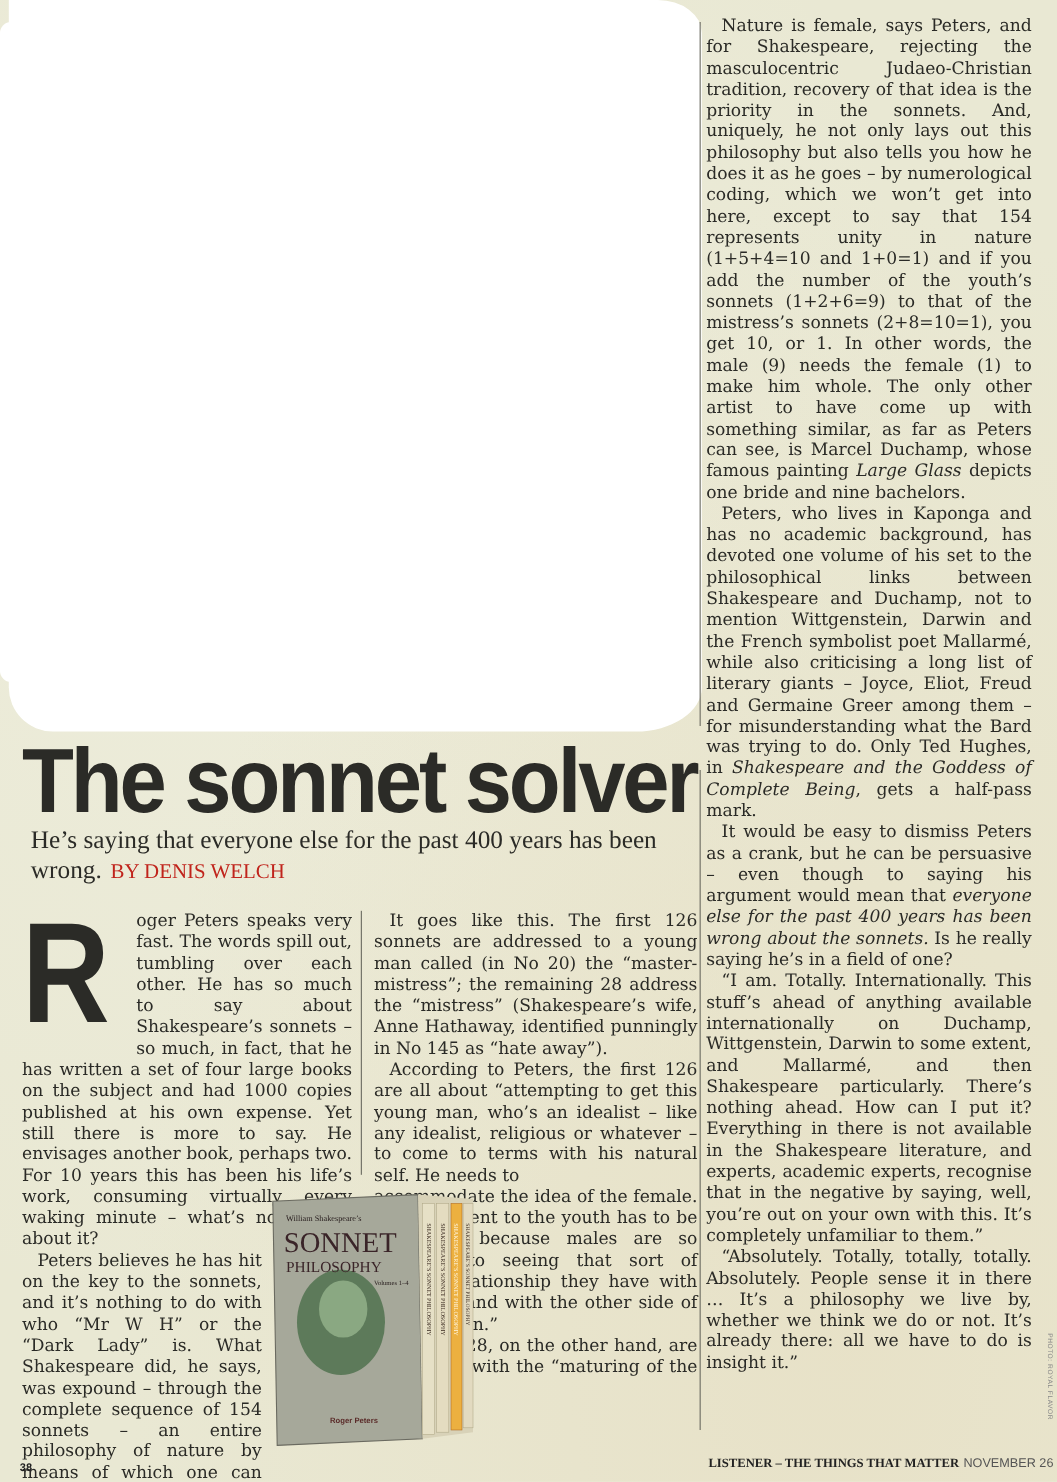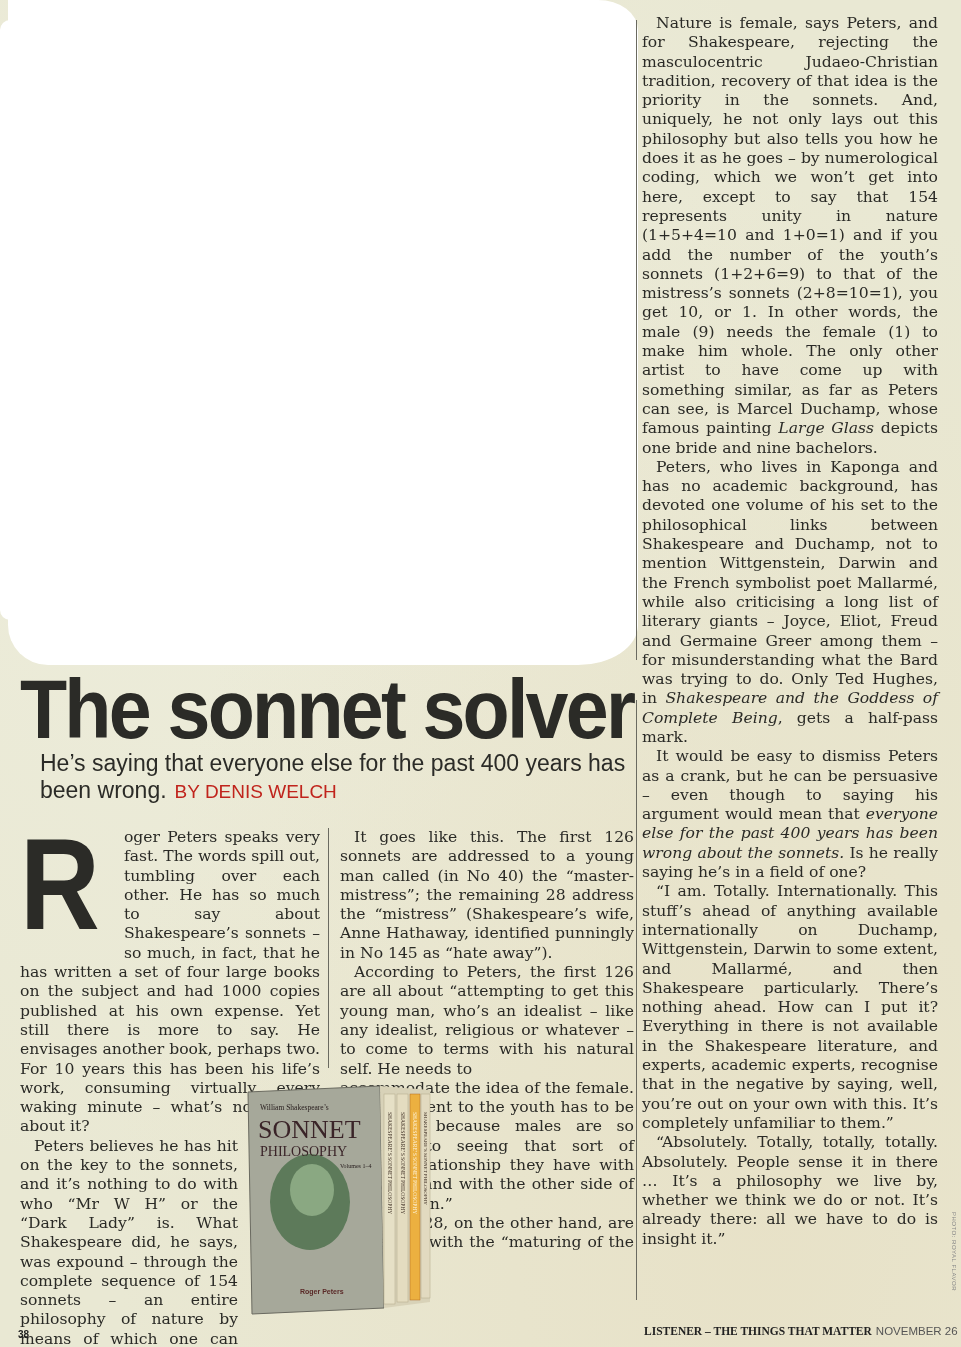--- a/index.html
+++ b/index.html
@@ -34,22 +34,22 @@
   .col-mid { left: 340px; top: 828px; width: 294px; }
   .rule { position: absolute; width: 1px; background: #6a6a60; }
   .headline {
     position: absolute; left: 20px; top: 668px; width: 610px;
     font-family: "Liberation Sans", sans-serif; font-weight: 700;
     font-size: 83px; letter-spacing: -3px; line-height: 84px;
     color: #2b2b27; transform: scaleX(0.93); transform-origin: left;
     white-space: nowrap;
   }
   .standfirst {
-    position: absolute; left: 40px; top: 750px; width: 606px;
-    font-family: Liberation Sans, sans-serif; font-size: 23px; line-height: 27px; color: #2b2b27;
+    position: absolute; left: 28px; top: 750px; width: 606px;
+    font-family: Liberation Serif, serif; font-size: 23px; line-height: 27px; color: #2b2b27;
   }
   .byline { color: #c0241c; font-size: 19px; margin-left: 8px; }
   .dropcap {
     float: left; font-family: "Liberation Sans", sans-serif; font-weight: 700;
     font-size: 130px; line-height: 104px; height: 114px; margin: 4px 10px 0 0;
     color: #2b2b27; transform: scaleX(0.85); transform-origin: left;
   }
   .wrap-left { width: 218px; }
   .wrap-mid { margin-left: 96px; }
   .book {
@@ -95,21 +95,21 @@
 <div class="standfirst">
   <span>He’s saying that everyone else for the past 400 years has been wrong.</span><span class="byline">BY DENIS WELCH</span>
 </div>
 
 <div class="col col-left">
   <p><span class="dropcap">R</span><span>oger Peters speaks very fast. The words spill out, tumbling over each other. He has so much to say about Shakespeare’s sonnets – so much, in fact, that he has written a set of four large books on the subject and had 1000 copies published at his own expense. Yet still there is more to say. He envisages another book, perhaps two. For 10 years this has been his life’s work, consuming virtually every waking minute – what’s not to say about it?</span></p>
   <p class="ind wrap-left">Peters believes he has hit on the key to the sonnets, and it’s nothing to do with who “Mr W H” or the “Dark Lady” is. What Shakespeare did, he says, was expound – through the complete sequence of 154 sonnets – an entire philosophy of nature by means of which one can relate to the world. “The whole book,” he argues, “is</p>
 </div>
 
 <div class="col col-mid">
-  <p class="ind">It goes like this. The first 126 sonnets are addressed to a young man called (in No 40) the “master-mistress”; the remaining 28 address the “mistress” (Shakespeare’s wife, Anne Hathaway, identified punningly in No 145 as “hate away”).</p>
+  <p class="ind">It goes like this. The first 126 sonnets are addressed to a young man called (in No 20) the “master-mistress”; the remaining 28 address the “mistress” (Shakespeare’s wife, Anne Hathaway, identified punningly in No 145 as “hate away”).</p>
   <p class="ind">According to Peters, the first 126 are all about “attempting to get this young man, who’s an idealist – like any idealist, religious or whatever – to come to terms with his natural self. He needs to</p>
   <p class="wrap-mid">accommodate the idea of the female. The argument to the youth has to be that long because males are so resistant to seeing that sort of natural relationship they have with the world and with the other side of the equation.”</p>
   <p class="ind wrap-mid">The last 28, on the other hand, are concerned with the “maturing of the poet</p>
 </div>
 
 <svg class="book" viewBox="0 0 196 235">
   <polygon points="8,10 140,4 144,226 12,232" fill="#a6a89a" stroke="#6a6a60" stroke-width="1"></polygon>
   <polygon points="140,4 190,8 190,220 144,226" fill="#d8d2b8"></polygon>
   <rect x="144" y="12" width="11" height="210" fill="#e6e0c6" stroke="#b0a888" stroke-width="0.5"></rect>
   <rect x="157" y="12" width="11" height="208" fill="#e4dcc0" stroke="#b0a888" stroke-width="0.5"></rect>

